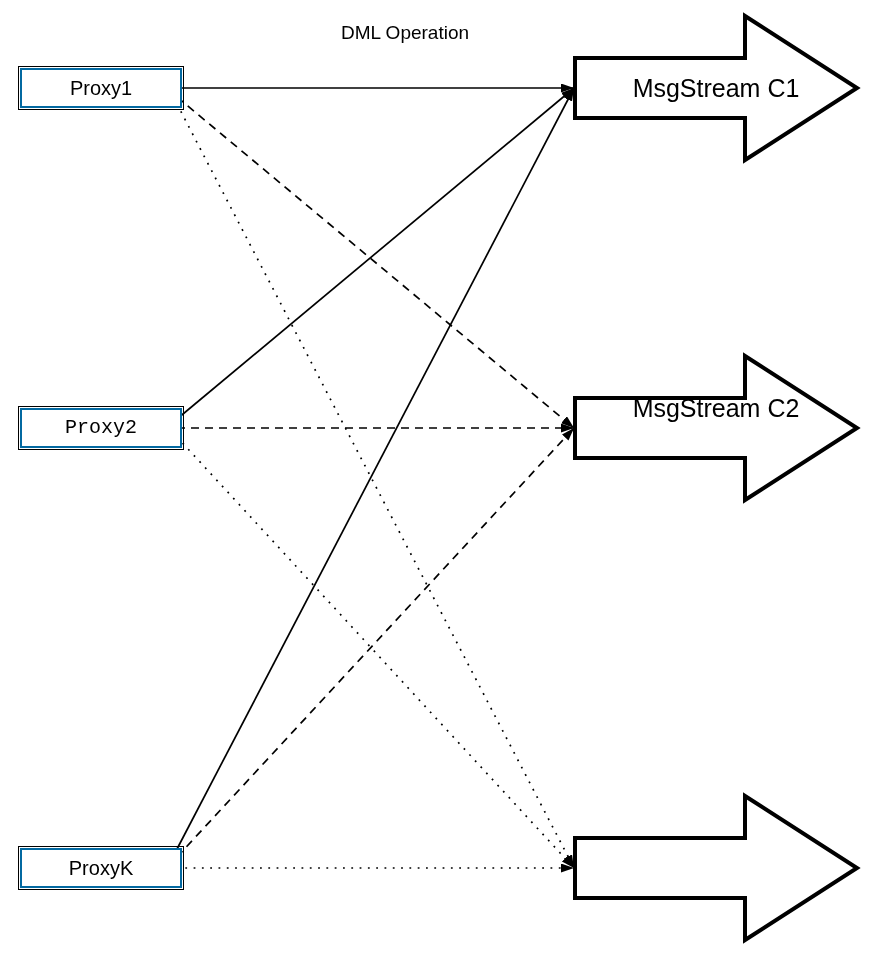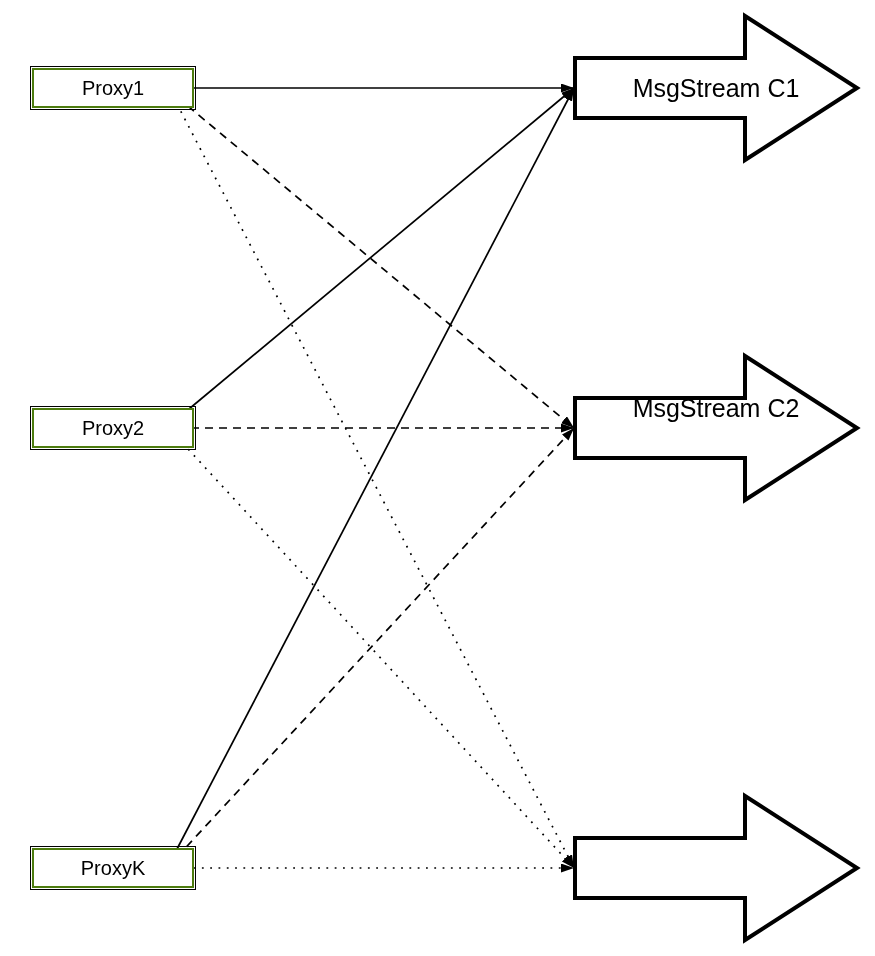--- a/index.html
+++ b/index.html
@@ -16,36 +16,36 @@
     color: #000000;
     overflow: hidden;
   }
   .stage svg {
     position: absolute;
     left: 0;
     top: 0;
   }
   .proxy-box {
     position: absolute;
-    left: 32px;
+    left: 20px;
     width: 162px;
     height: 40px;
     box-sizing: border-box;
     background: #ffffff;
-    border: 2px solid #4d7c0f;
+    border: 2px solid #0369a1;
     outline: 1px solid #000000;
     outline-offset: 1px;
     display: flex;
     align-items: center;
     justify-content: center;
     font-size: 20px;
     line-height: 1;
   }
   .proxy-1 { top: 68px; }
-  .proxy-2 { top: 408px; }
+  .proxy-2 { top: 408px; font-family: Liberation Mono, monospace; }
   .proxy-k { top: 848px; }
   .stream-label {
     position: absolute;
     left: 575px;
     width: 282px;
     height: 24px;
     line-height: 24px;
     text-align: center;
     font-size: 25px;
   }
@@ -86,20 +86,21 @@
     <line x1="177" y1="97" x2="574" y2="428" stroke="#000000" stroke-width="1.7" stroke-dasharray="8 6" marker-end="url(#arrowhead)"></line>
     <line x1="177" y1="428" x2="574" y2="428" stroke="#000000" stroke-width="1.7" stroke-dasharray="8 6" marker-end="url(#arrowhead)"></line>
     <line x1="177" y1="857" x2="574" y2="428" stroke="#000000" stroke-width="1.7" stroke-dasharray="8 6" marker-end="url(#arrowhead)"></line>
 
     <line x1="177" y1="104" x2="574" y2="868" stroke="#000000" stroke-width="1.7" stroke-dasharray="1.8 6.5" marker-end="url(#arrowhead)"></line>
     <line x1="177" y1="437" x2="574" y2="868" stroke="#000000" stroke-width="1.7" stroke-dasharray="1.8 6.5" marker-end="url(#arrowhead)"></line>
     <line x1="177" y1="868" x2="574" y2="868" stroke="#000000" stroke-width="1.7" stroke-dasharray="1.8 6.5" marker-end="url(#arrowhead)"></line>
   </svg>
 
   <div class="edge-label">
+    <span>DML Operation</span>
   </div>
 
   <div class="proxy-box proxy-1">
     <span>Proxy1</span>
   </div>
   <div class="proxy-box proxy-2">
     <span>Proxy2</span>
   </div>
   <div class="proxy-box proxy-k">
     <span>ProxyK</span>

